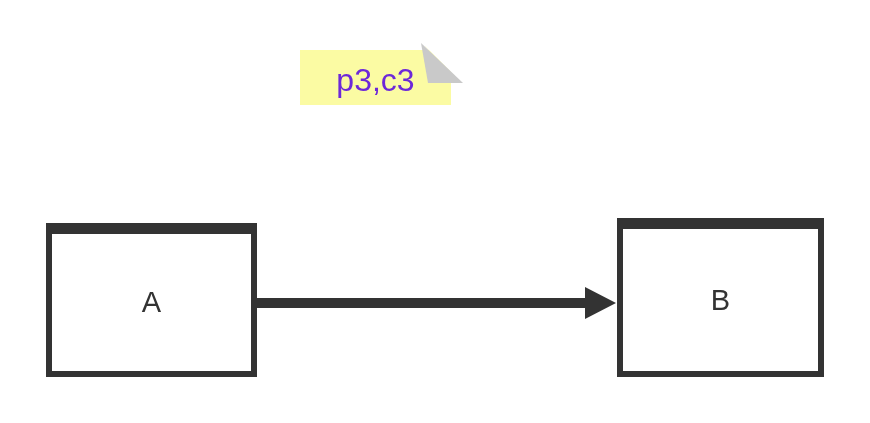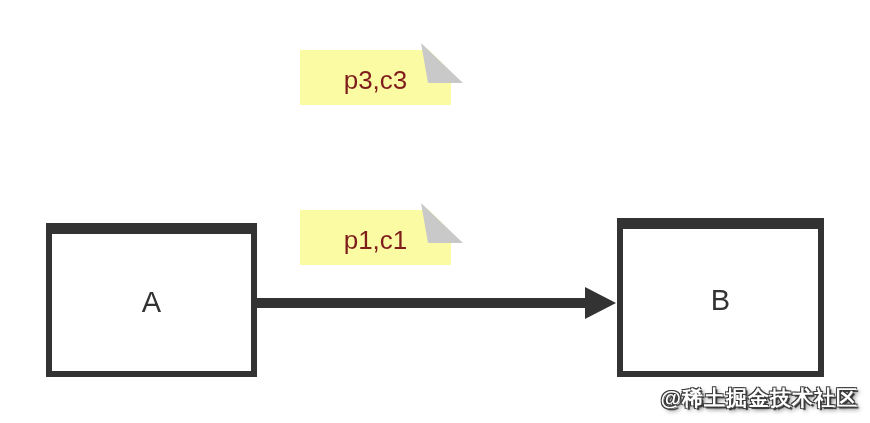--- a/index.html
+++ b/index.html
@@ -63,22 +63,22 @@
     height: 63px;
     box-sizing: border-box;
     background: #fbfba3;
     border: 4px solid #ffffff;
     clip-path: polygon(0 0, calc(100% - 30px) 0, 100% 30px, 100% 100%, 0 100%);
     display: flex;
     align-items: center;
     justify-content: center;
   }
   .note-label {
-    font-size: 26px;
-    color: #7f1d1d;
+    font-size: 32px;
+    color: #6d28d9;
     line-height: 1;
     padding-top: 4px;
   }
   .note-wrap { position: absolute; left: 296px; width: 159px; height: 63px; }
   .note-wrap.w1 { top: 46px; } .note-wrap.w2 { top: 127px; } .note-wrap.w3 { top: 206px; }
   .fold {
     position: absolute;
     top: -4px;
     right: -9px;
     width: 46px;
@@ -121,24 +121,15 @@
   <div class="note-wrap w1">
     <div class="note" style="left:0;top:0;">
       <span class="note-label">p3,c3</span>
     </div>
     <svg class="fold" viewBox="0 0 46 44">
       <polygon points="3,1 45,41 10,41" fill="#c9c9c9"></polygon>
     </svg>
   </div>
 
 
-  <div class="note-wrap w3">
-    <div class="note" style="left:0;top:0;">
-      <span class="note-label">p1,c1</span>
-    </div>
-    <svg class="fold" viewBox="0 0 46 44">
-      <polygon points="3,1 45,41 10,41" fill="#c9c9c9"></polygon>
-    </svg>
-  </div>
 
-  <div class="watermark">@稀土掘金技术社区</div>
 
 </div>
 
 </body></html>

